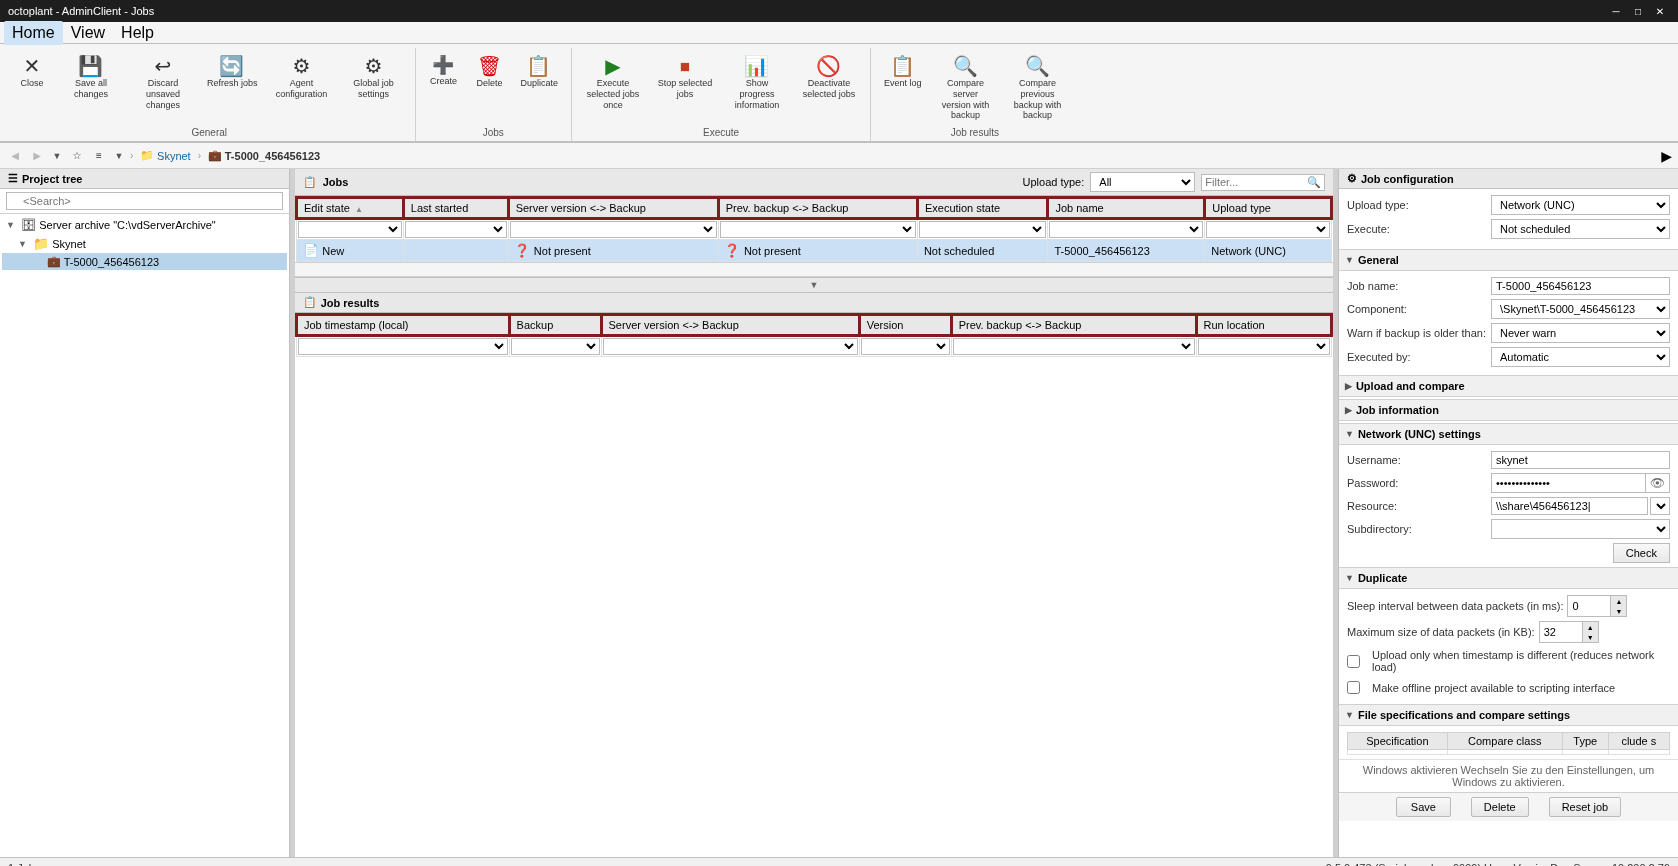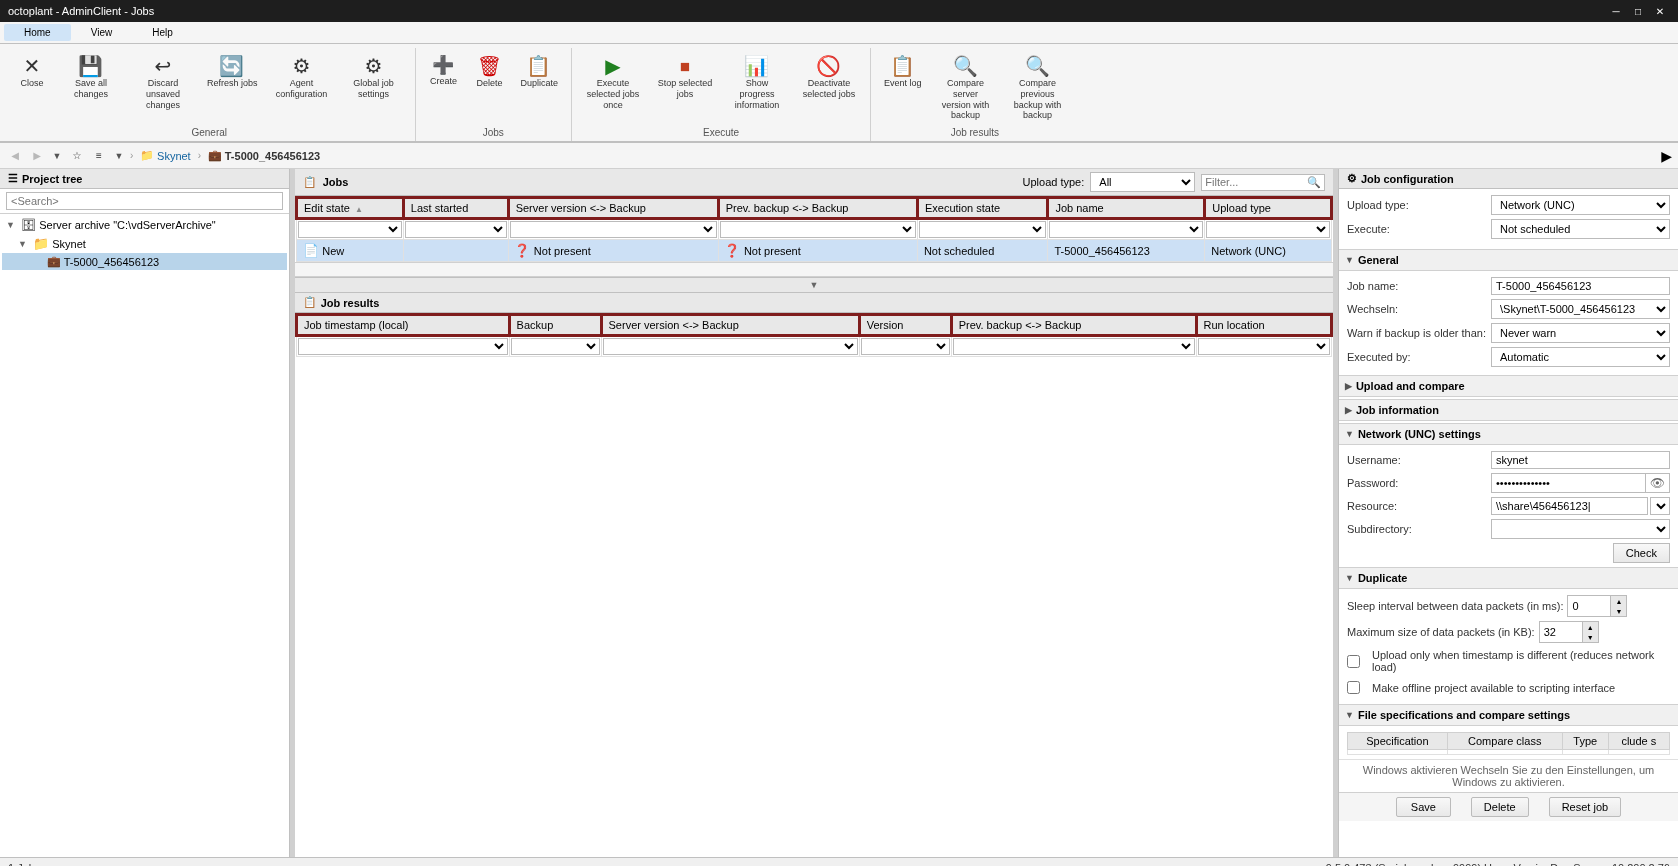--- a/index.html
+++ b/index.html
@@ -30,22 +30,22 @@
     
     .menubar {
       background: #f5f5f5;
       border-bottom: 1px solid #c0c0c0;
       display: flex;
       align-items: center;
       height: 22px;
       padding: 0 4px;
     }
     .menubar-item {
-      padding: 3px 20px;
-      font-size: 10px;
+      padding: 3px 8px;
+      font-size: 16px;
       cursor: pointer;
       border-radius: 2px;
     }
     .menubar-item:hover, .menubar-item.active { background: #d0e4f7; }
 
     
     .ribbon {
       background: #f5f5f5;
       border-bottom: 2px solid #c0c0c0;
       display: flex;
@@ -159,21 +159,21 @@
       gap: 4px;
       font-size: 11px;
     }
     .search-box {
       padding: 3px 6px;
       border-bottom: 1px solid #d0d0d0;
     }
     .search-box input {
       width: 100%;
       border: 1px solid #bbb;
-      padding: 2px 4px;
+      padding: 2px 16px;
       font-size: 11px;
       color: #999;
     }
     .tree-content { flex: 1; overflow-y: auto; padding: 2px; }
     .tree-item {
       display: flex;
       align-items: center;
       padding: 2px 4px;
       cursor: pointer;
       gap: 3px;
@@ -822,21 +822,21 @@
     <div class="section-header">
       <span class="expand-arrow">▼</span>
       <span>General</span>
     </div>
     <div class="section-content">
       <div class="config-row">
         <span class="config-label">Job name:</span>
         <input type="text" class="config-input" value="T-5000_456456123" style="">
       </div>
       <div class="config-row">
-        <span class="config-label">Wechseln:</span>
+        <span class="config-label">Component:</span>
         <select class="config-select">
           <option>\Skynet\T-5000_456456123</option>
         </select>
       </div>
       <div class="config-row">
         <span class="config-label">Warn if backup is older than:</span>
         <select class="config-select">
           <option>Never warn</option>
           <option>1 day</option>
           <option>7 days</option>

